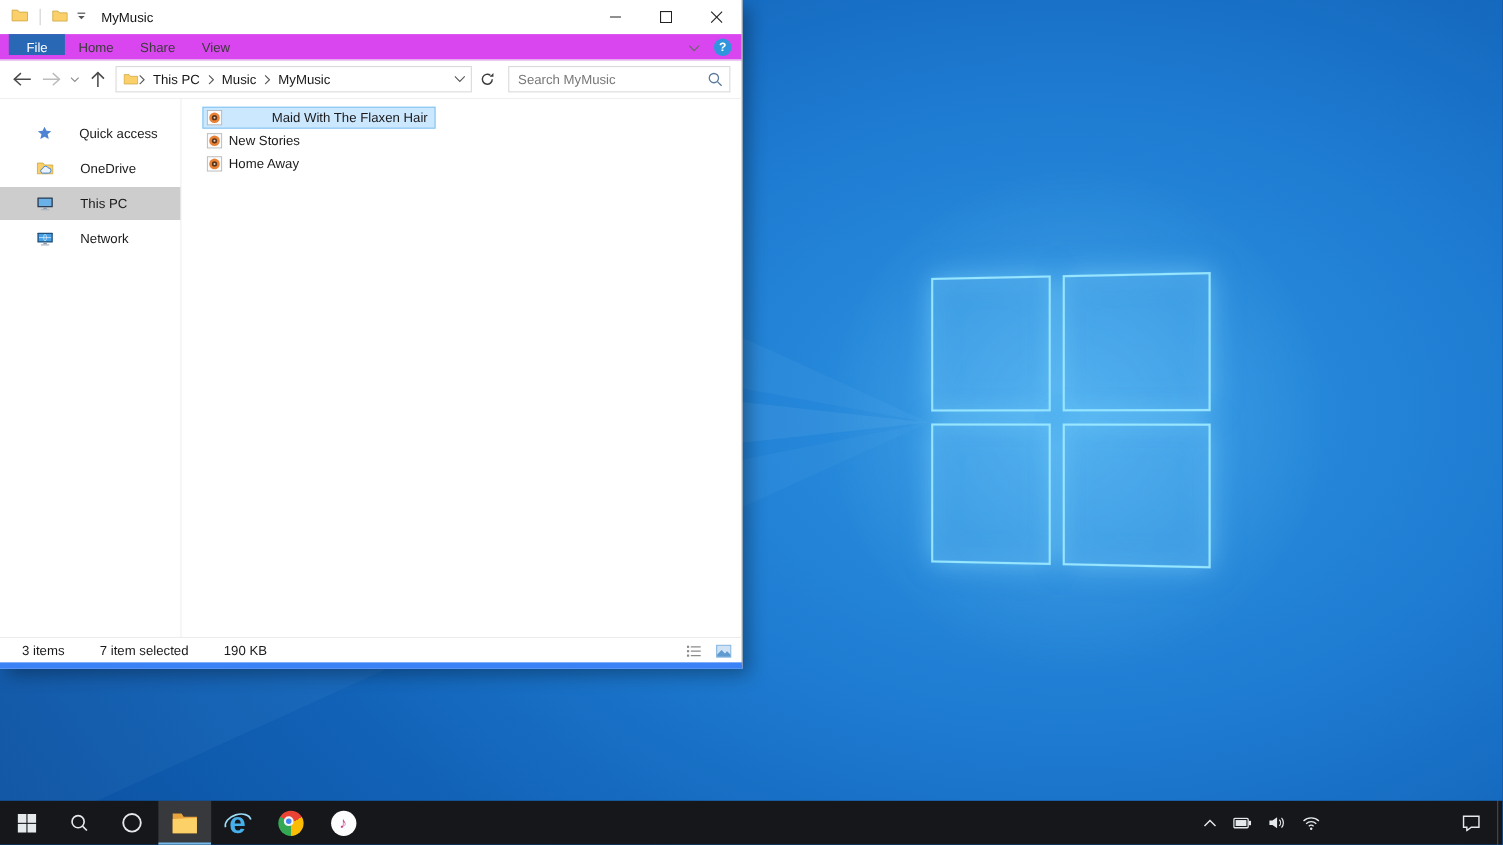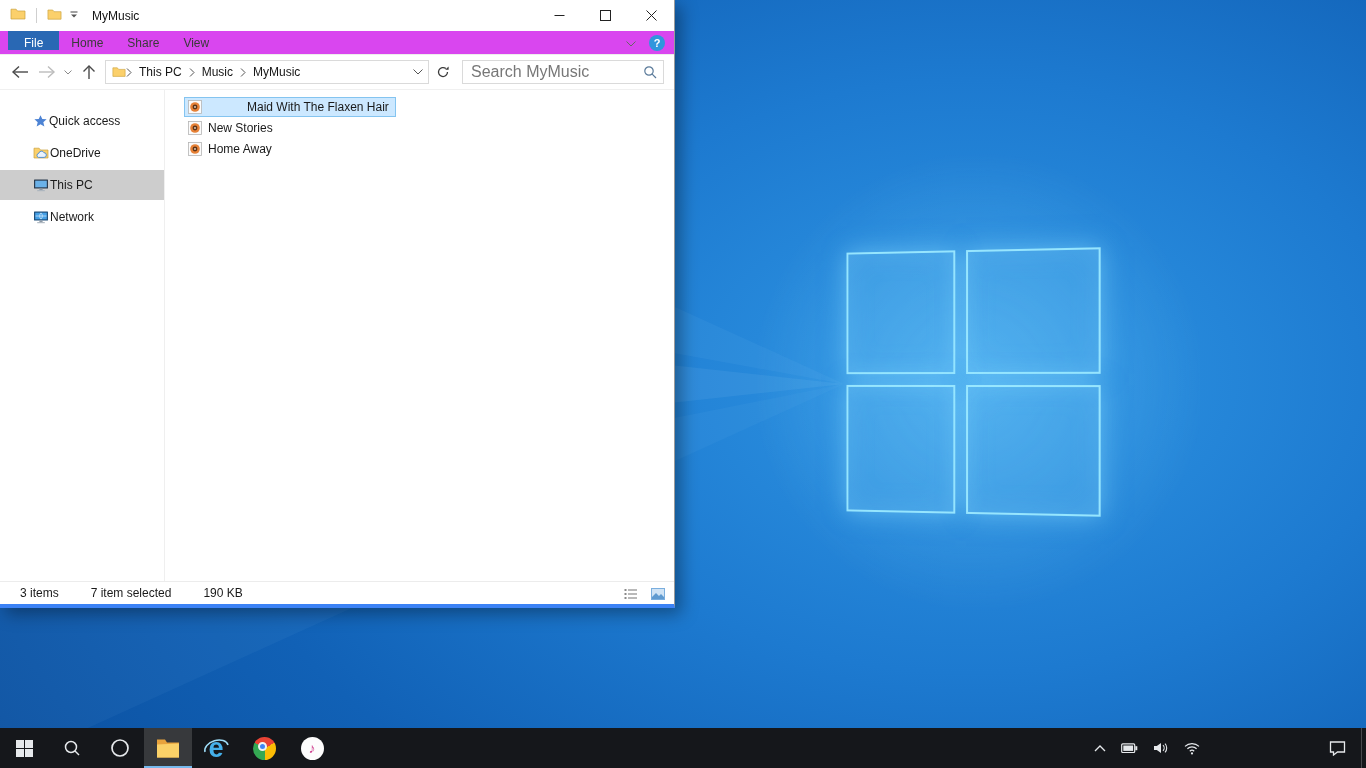--- a/index.html
+++ b/index.html
@@ -19,21 +19,21 @@
     transform:perspective(1100px) rotateY(-10deg); }
   .win-logo .glow { position:absolute; inset:-95px;
     background:radial-gradient(circle, rgba(130,215,255,0.32) 0%, rgba(130,215,255,0.12) 45%, transparent 72%); }
   .panes { position:absolute; inset:0; display:grid;
     grid-template-columns:1fr 1.18fr; grid-template-rows:1fr 1.04fr; gap:11px; }
   .pane { border:2px solid rgba(155,233,255,0.95); background:rgba(120,205,248,0.20);
     box-shadow:0 0 22px rgba(130,215,255,0.55), inset 0 0 28px rgba(140,220,255,0.22); }
 
   
   .window { position:absolute; left:0; top:0; width:675px; height:608px; background:#fff;
-    border-right:1px solid #9a9a9a; border-bottom:4px solid #3b82f6;
+    border-right:1px solid #9a9a9a; border-bottom:6px solid #3b82f6;
     box-shadow:6px 6px 16px rgba(0,0,0,0.35); display:flex; flex-direction:column; color:#1a1a1a; }
 
   .titlebar { flex:0 0 31px; display:flex; align-items:center; background:#fff; }
   .qat { display:flex; align-items:center; gap:7px; padding-left:10px; }
   .qat-sep { width:1px; height:15px; background:#cfcfcf; margin:0 3px; }
   .window-title { margin-left:13px; color:#111; }
   .caption-buttons { margin-left:auto; display:flex; height:31px; }
   .caption-btn { width:46px; height:31px; display:flex; align-items:center; justify-content:center; }
 
   .tabs-row { flex:0 0 24px; display:flex; align-items:flex-start; border-bottom:1px solid #ededed; position:relative; background:#d946ef; }
@@ -48,27 +48,27 @@
   .nav-btn { width:27px; height:27px; display:flex; align-items:center; justify-content:center; }
   .nav-btn.narrow { width:15px; }
   .addr-box { flex:1; height:24px; border:1px solid #dadada; display:flex; align-items:center;
     margin-left:3px; background:#fff; padding-left:6px; }
   .crumb { padding:0 7px; color:#161616; white-space:nowrap; }
   .crumb-sep { display:flex; align-items:center; }
   .addr-drop { margin-left:auto; width:20px; display:flex; justify-content:center; }
   .refresh-btn { width:27px; height:24px; display:flex; align-items:center; justify-content:center; }
   .search-box { width:202px; height:24px; border:1px solid #dadada; margin-left:6px;
     display:flex; align-items:center; padding:0 6px 0 8px; }
-  .search-box input { border:none; outline:none; flex:1; min-width:0; font-size:16px;
+  .search-box input { border:none; outline:none; flex:1; min-width:0; font-size:12px;
     font-family:inherit; color:#333; background:transparent; }
   .search-box input::placeholder { color:#777; }
 
   .body { flex:1; display:flex; min-height:0; background:#fff; }
   .sidebar { width:165px; border-right:1px solid #efefef; padding-top:16px; }
-  .side-item { height:30px; margin-bottom:2px; display:flex; align-items:center; gap:1px; padding-left:33px; }
+  .side-item { height:30px; margin-bottom:2px; display:flex; align-items:center; gap:24px; padding-left:33px; }
   .side-item.selected { background:#cdcdcd; }
   .side-label { white-space:nowrap; }
 
   .files { flex:1; padding:7px 0 0 19px; display:flex; flex-direction:column; align-items:flex-start; }
   .file-row { display:inline-flex; align-items:center; gap:5px; height:20px;
     padding:0 6px 0 2px; border:1px solid transparent; margin-bottom:1px; }
   .file-row.selected { background:#cce8ff; border-color:#84c4f0;gap:44px; }
   .file-label { white-space:nowrap; }
 
   .statusbar { flex:0 0 23px; border-top:1px solid #ececec; display:flex; align-items:center;

